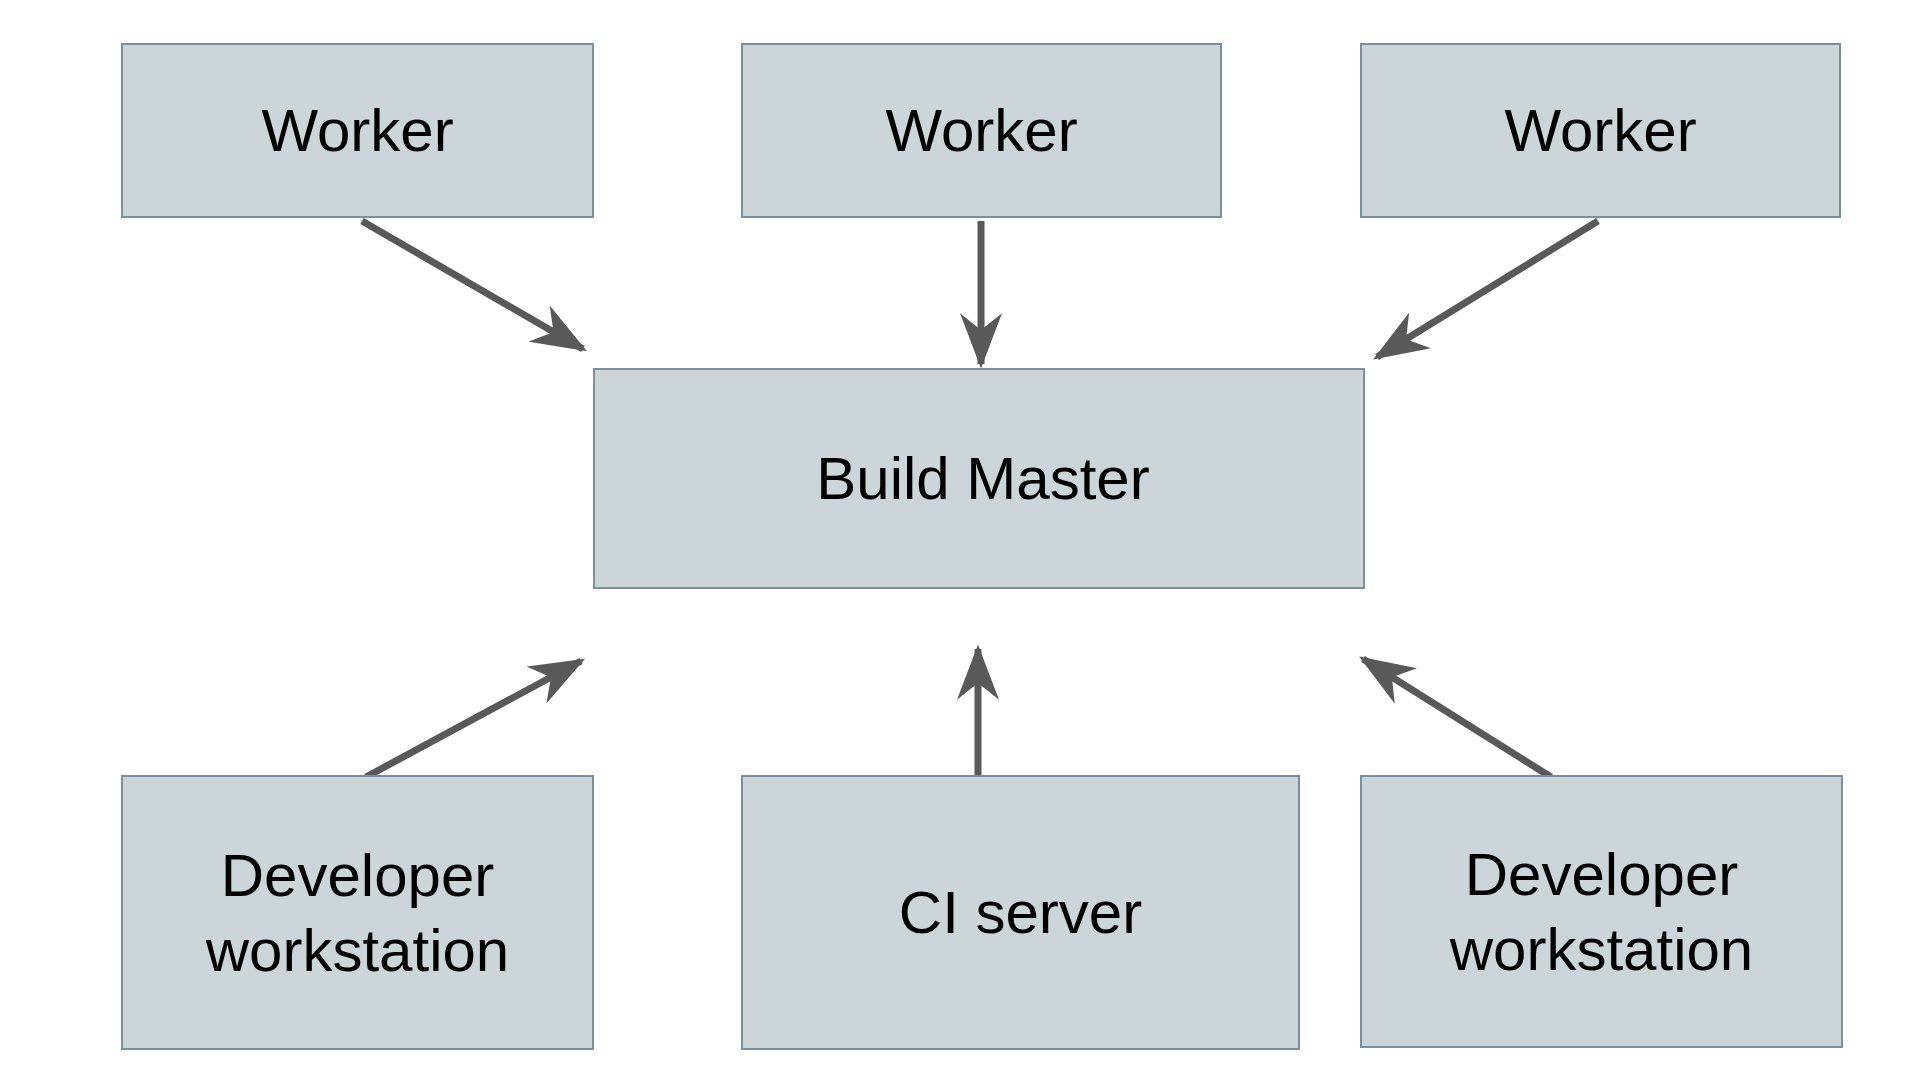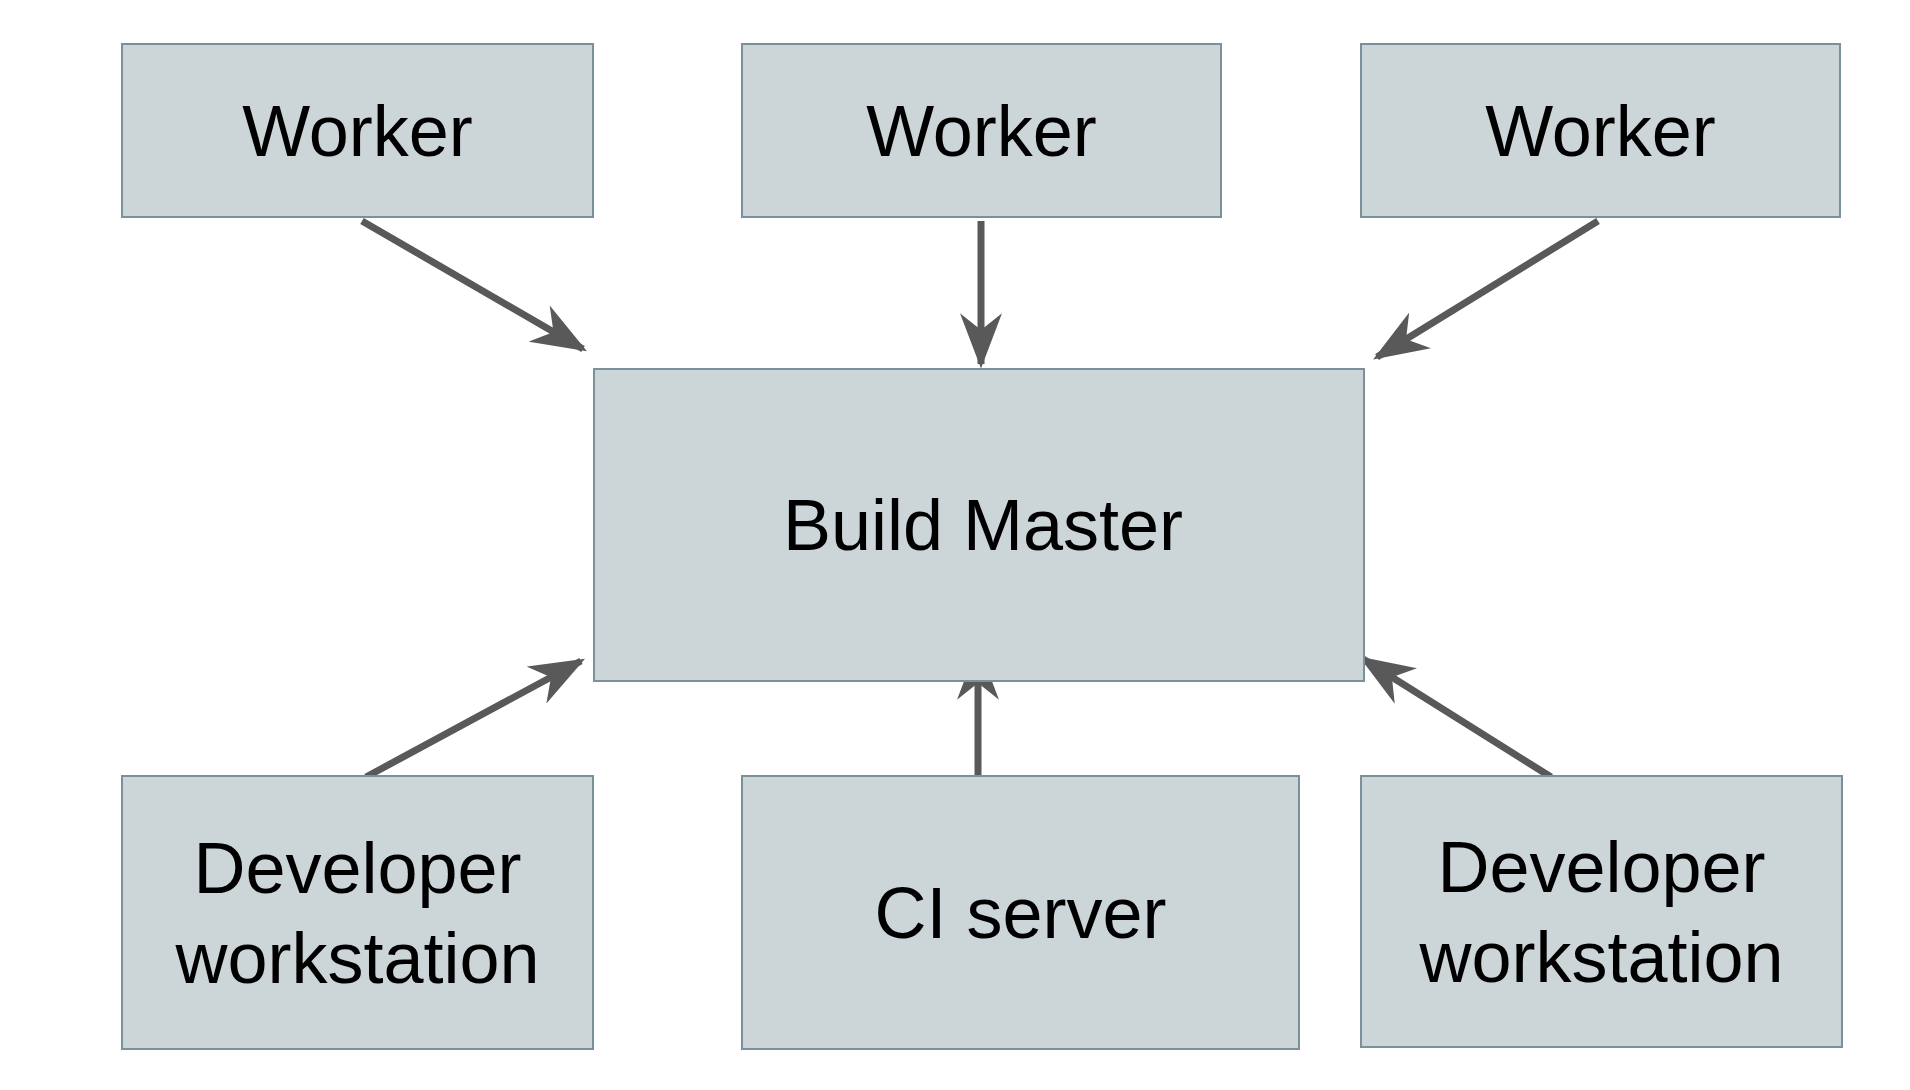--- a/index.html
+++ b/index.html
@@ -23,30 +23,30 @@
   }
   .node {
     position: absolute;
     background: var(--node-fill);
     border: 2px solid var(--node-border);
     display: flex;
     align-items: center;
     justify-content: center;
     text-align: center;
     color: var(--text);
-    font-size: 72px;
+    font-size: 60px;
     line-height: 1.25;
     letter-spacing: 0px;
   }
   .node-label { display: block; padding: 0 8px; }
 
   #node-worker-1      { left: 121px;  top: 43px;  width: 473px; height: 175px; }
   #node-worker-2      { left: 741px;  top: 43px;  width: 481px; height: 175px; }
   #node-worker-3      { left: 1360px; top: 43px;  width: 481px; height: 175px; }
-  #node-build-master  { left: 593px;  top: 368px; width: 772px; height: 314px; padding-left: 8px; }
+  #node-build-master  { left: 593px;  top: 368px; width: 772px; height: 221px; padding-left: 8px; }
   #node-dev-ws-1      { left: 121px;  top: 775px; width: 473px; height: 275px; }
   #node-ci-server     { left: 741px;  top: 775px; width: 559px; height: 275px; }
   #node-dev-ws-2      { left: 1360px; top: 775px; width: 483px; height: 273px; }
 
   .edges {
     position: absolute;
     left: 0; top: 0;
     width: 1910px; height: 1090px;
     pointer-events: none;
   }

